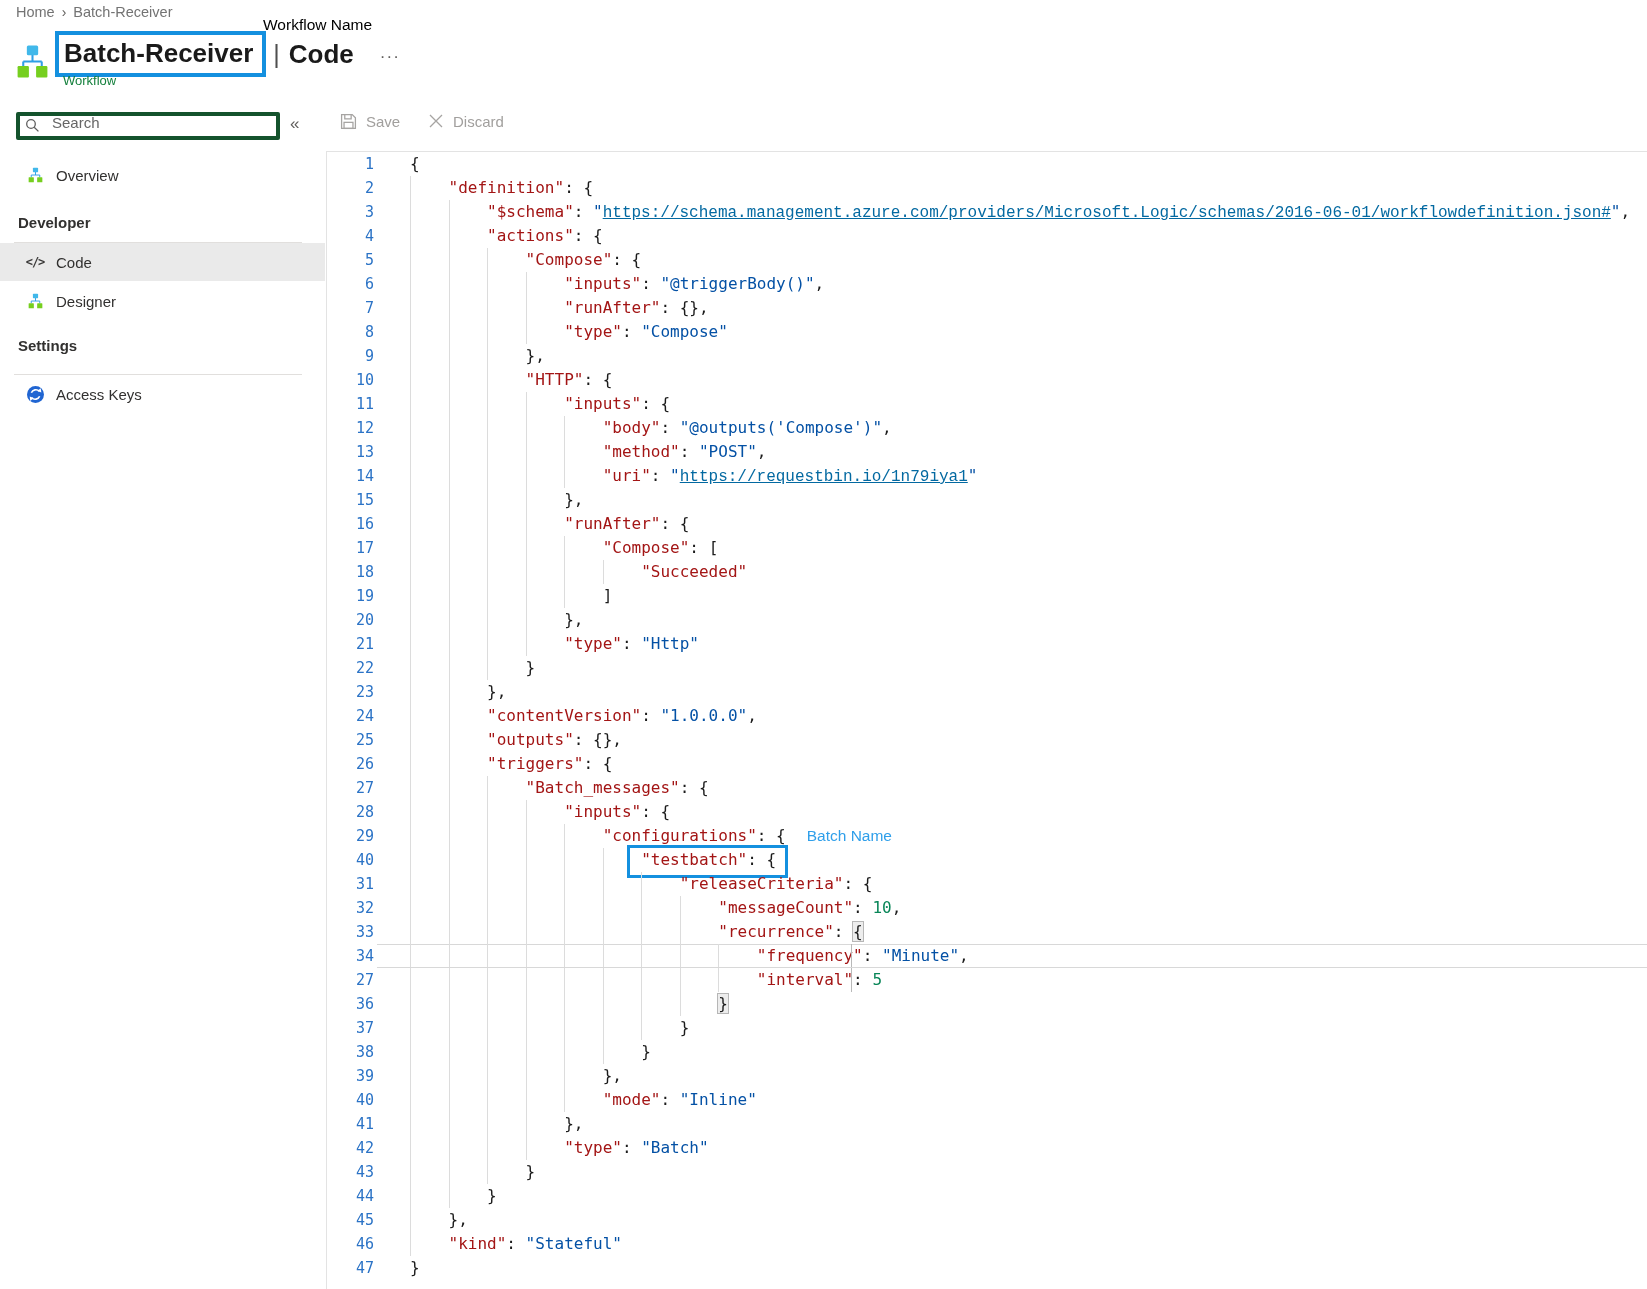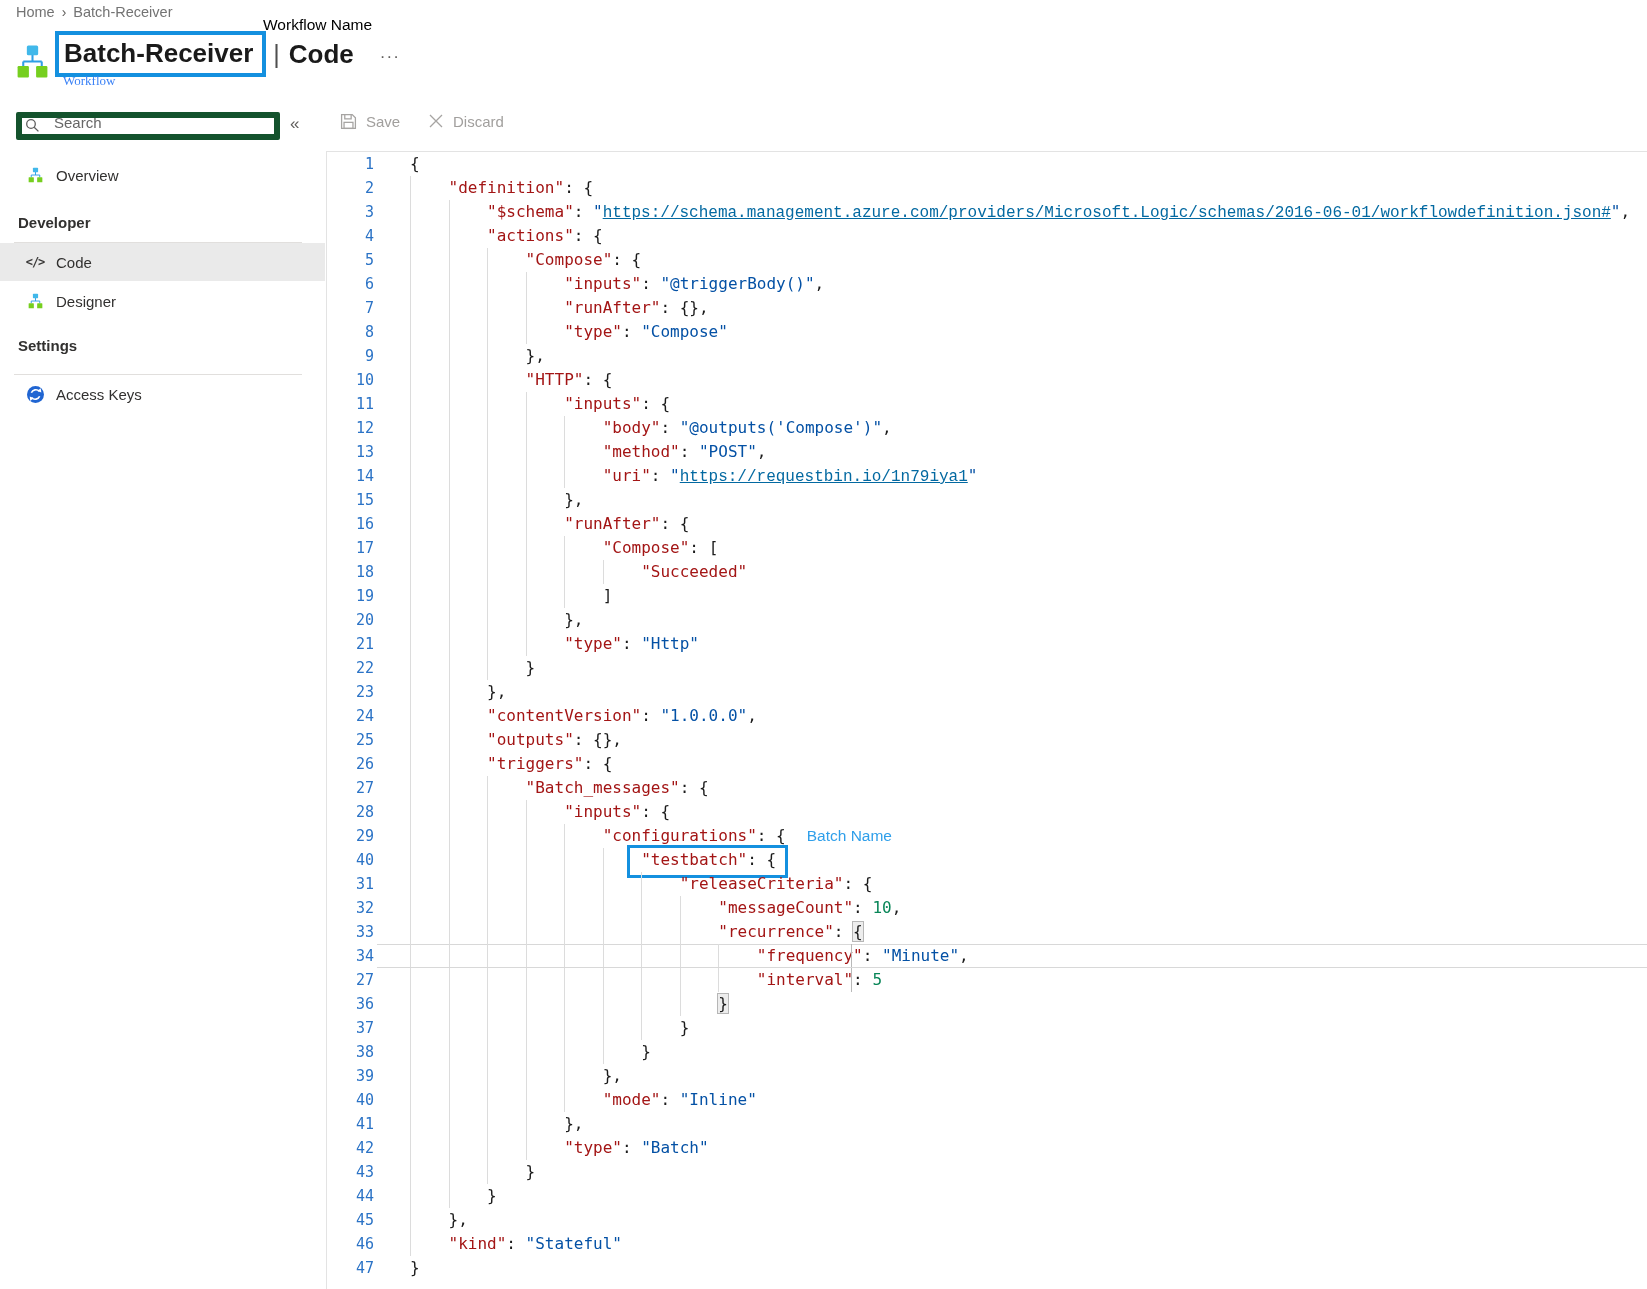--- a/index.html
+++ b/index.html
@@ -13,25 +13,25 @@
   .breadcrumb a{color:#737373;margin-top:32px;}
   .crumb-sep{color:#605e5c;margin:0 7px;font-size:14px;}
   .wf-name-note{position:absolute;left:263px;top:4px;font-size:15.5px;color:#000000;margin-top:12px;}
   .app-icon{position:absolute;left:14px;top:44px;}
   .title-row{position:absolute;left:55px;top:31px;display:flex;align-items:center;white-space:nowrap;}
   .title-box{display:inline-block;border:4px solid #1490DF;padding:3px 9px 5px 5px;}
   .page-title{font-size:26px;font-weight:600;color:#1a1a1a;line-height:30px;}
   .title-pipe{font-size:25px;color:#4f4f4f;font-weight:300;margin:0 9px 0 7px;}
   .page-section{font-size:26px;font-weight:600;color:#1a1a1a;}
   .ellipsis{margin-left:26px;color:#605e5c;font-size:17px;letter-spacing:1px;cursor:pointer;padding-top:6px;}
-  .resource-type{position:absolute;left:63px;top:73px;font-size:13px;color:#3b82f6;font-family:Liberation Serif, serif;}
+  .resource-type{position:absolute;left:63px;top:73px;font-size:13px;color:#15803d;}
   
   .sidebar{position:absolute;left:0;top:100px;width:326px;bottom:0;background:#fff;}
   .search-wrap{position:absolute;left:16px;top:12px;width:264px;height:28px;}
-  .search-input{width:100%;height:100%;box-sizing:border-box;border:6px solid #14532d;border-radius:2px;
+  .search-input{width:100%;height:100%;box-sizing:border-box;border:4px solid #14532d;border-radius:2px;
     padding:0 6px 8px 32px;font-size:15px;font-family:"Liberation Sans",sans-serif;color:#323130;outline:none;}
   .search-input::placeholder{color:#666;}
   .search-icon{position:absolute;left:9px;top:6px;}
   .collapse-btn{position:absolute;left:290px;top:14px;font-size:17px;color:#605e5c;cursor:pointer;}
   .nav-item{position:absolute;left:0;width:317px;height:38px;display:flex;align-items:center;cursor:pointer;font-size:15px;color:#323130;padding-left:8px;}
   .nav-item .nav-ic{width:18px;margin-left:18px;margin-right:12px;display:flex;justify-content:center;}
   .nav-item.selected{background:#eaeaea;}
   .nav-header{position:absolute;left:18px;font-size:15px;font-weight:700;color:#323130;}
   .nav-divider{position:absolute;left:14px;width:288px;border-top:1px solid #e1dfdd;}
   .code-ic{font-family:"DejaVu Sans Mono",monospace;font-size:12px;font-weight:700;color:#3b3a39;letter-spacing:-1px;}

